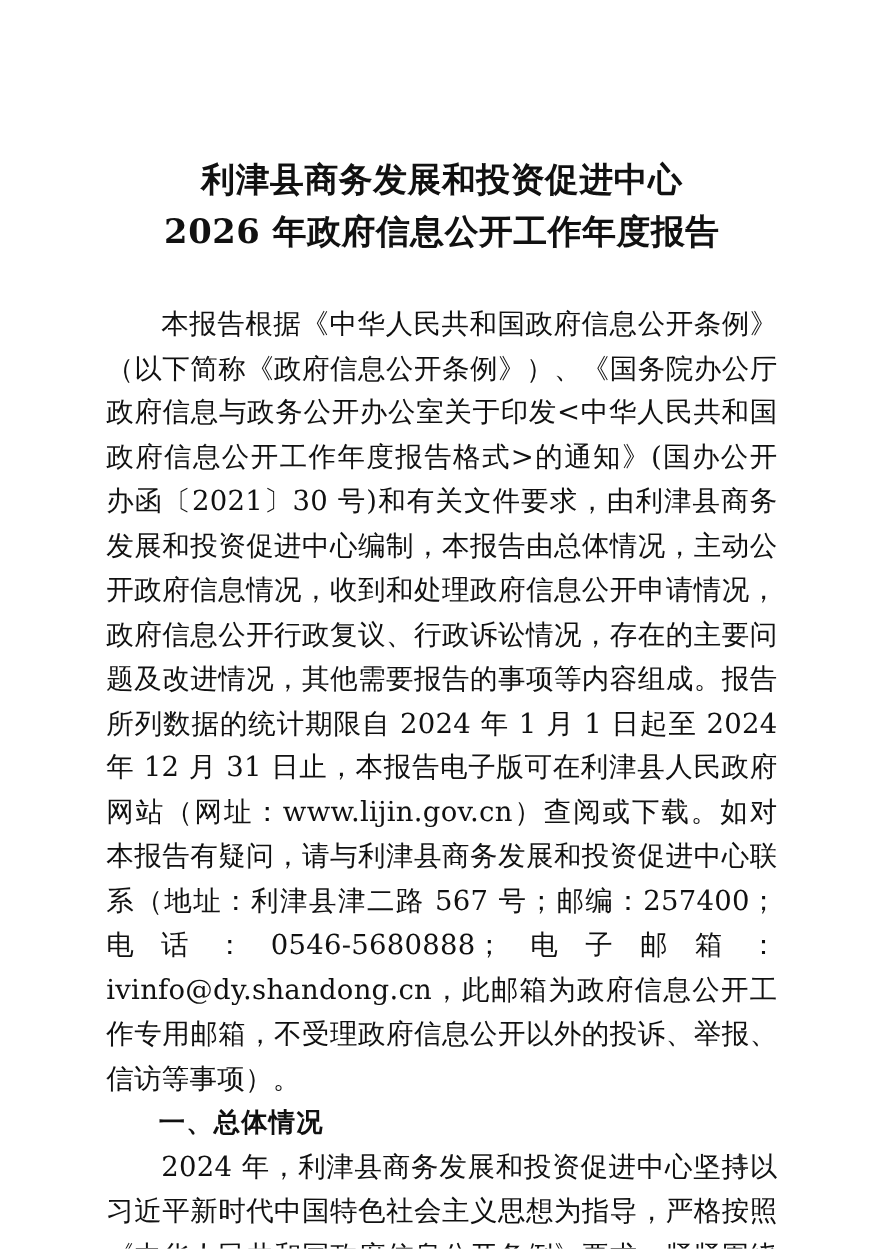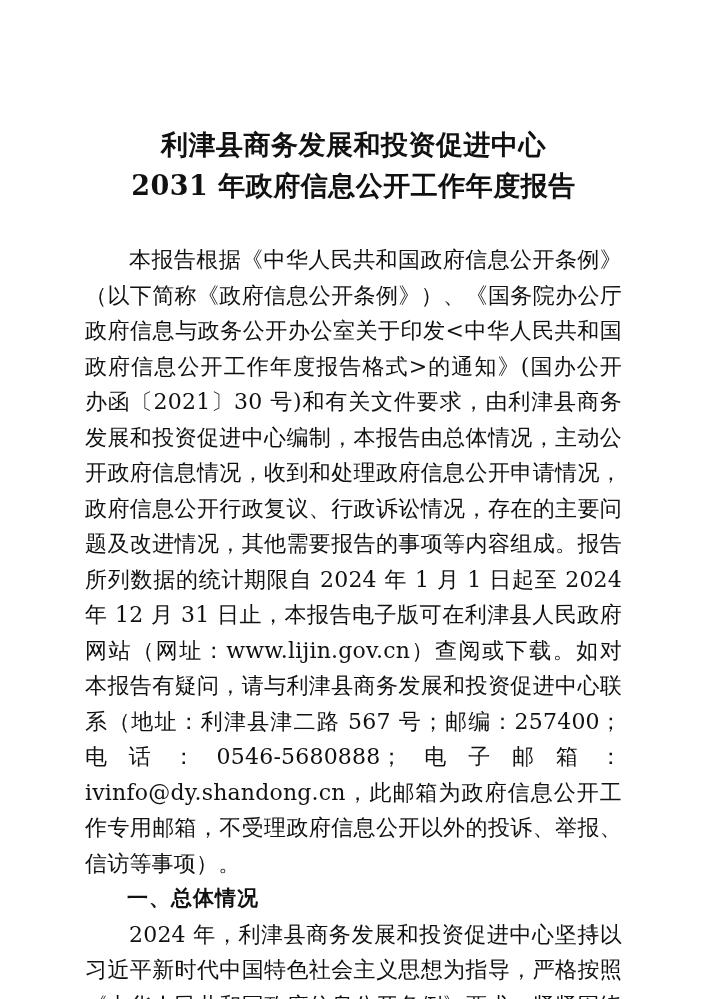--- a/index.html
+++ b/index.html
@@ -65,21 +65,21 @@
     letter-spacing: 4px;
   }
 </style>
 </head>
 <body>
 
 <div class="page">
   <div class="content">
     <h1 class="doc-title">
       <span class="title-line">利津县商务发展和投资促进中心</span>
-      <span class="title-line">2031 年政府信息公开工作年度报告</span>
+      <span class="title-line">2026 年政府信息公开工作年度报告</span>
     </h1>
     <div class="body-text">
       <p>本报告根据《中华人民共和国政府信息公开条例》（以下简称《政府信息公开条例》）、《国务院办公厅政府信息与政务公开办公室关于印发&lt;中华人民共和国政府信息公开工作年度报告格式&gt;的通知》(国办公开办函〔2021〕30 号)和有关文件要求，由利津县商务发展和投资促进中心编制，本报告由总体情况，主动公开政府信息情况，收到和处理政府信息公开申请情况，政府信息公开行政复议、行政诉讼情况，存在的主要问题及改进情况，其他需要报告的事项等内容组成。报告所列数据的统计期限自 2024 年 1 月 1 日起至 2024 年 12 月 31 日止，本报告电子版可在利津县人民政府网站（网址：www.lijin.gov.cn）查阅或下载。如对本报告有疑问，请与利津县商务发展和投资促进中心联系（地址：利津县津二路 567 号；邮编：257400；电话：0546-5680888；电子邮箱：ivinfo@dy.shandong.cn，此邮箱为政府信息公开工作专用邮箱，不受理政府信息公开以外的投诉、举报、信访等事项）。</p>
       <h2 class="section-heading">一、总体情况</h2>
       <p>2024 年，利津县商务发展和投资促进中心坚持以习近平新时代中国特色社会主义思想为指导，严格按照《中华人民共和国政府信息公开条例》要求，紧紧围绕商务投促领域中心工作，不</p>
     </div>
   </div>
   <div class="page-footer">- 1 -</div>
 </div>
 

